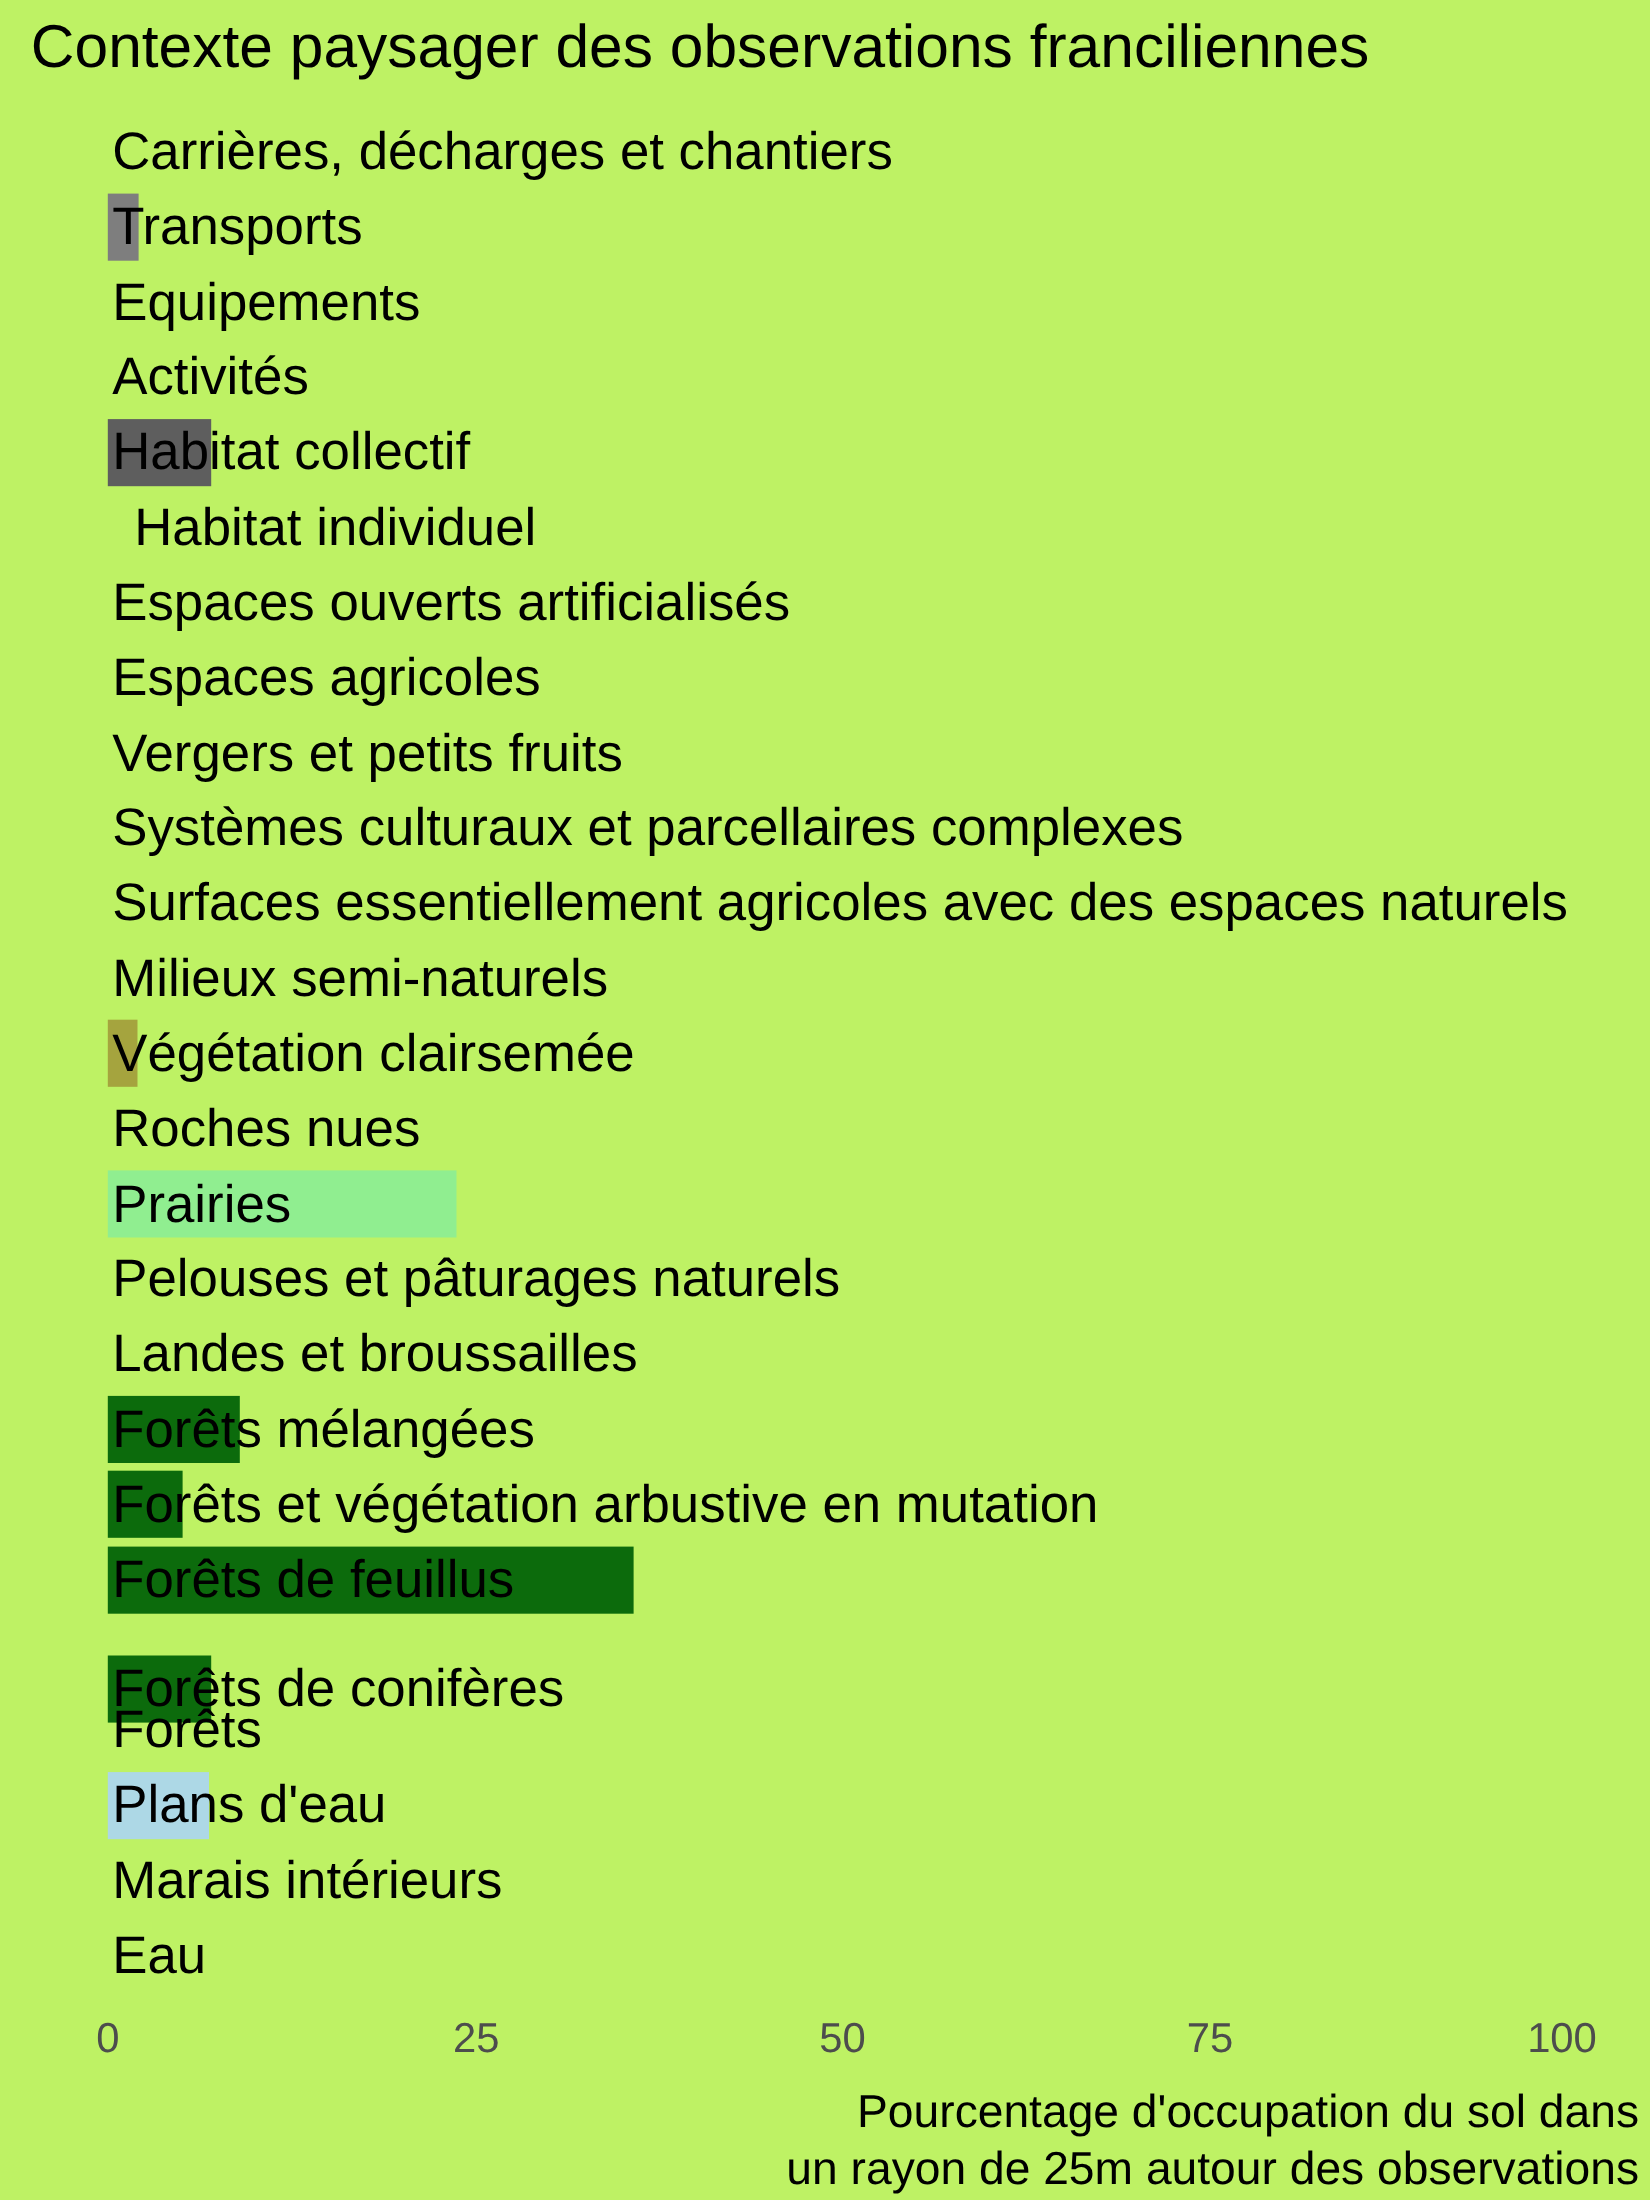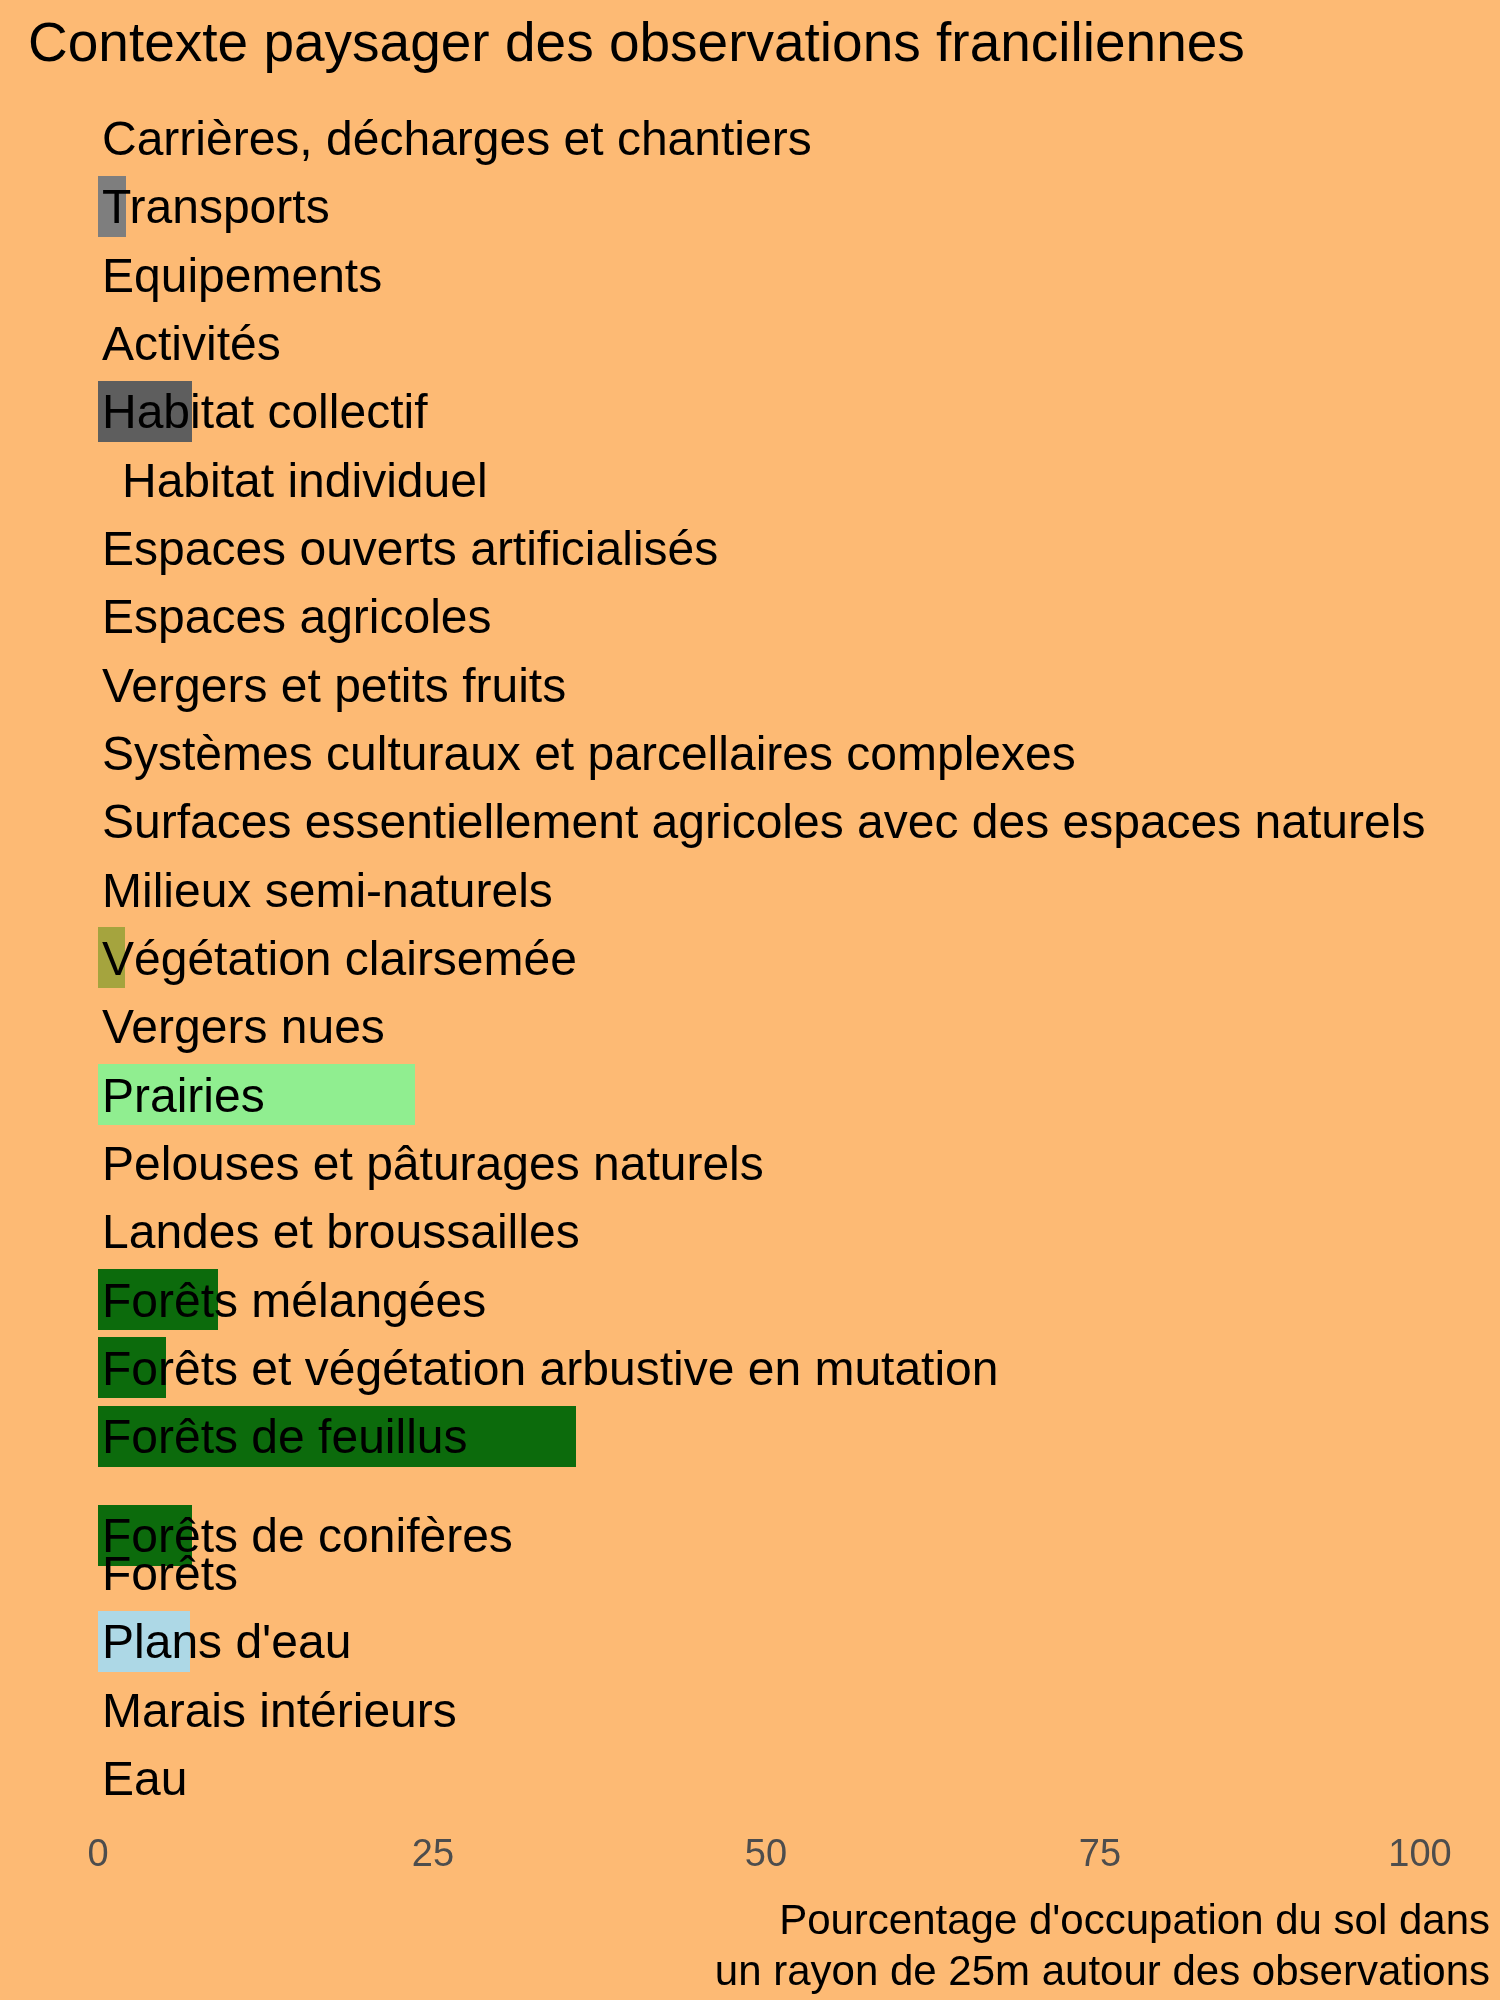--- a/index.html
+++ b/index.html
@@ -1,20 +1,20 @@
 <!DOCTYPE html>
 <html><head>
 <meta charset="utf-8">
 <style>
   html, body { margin: 0; padding: 0; background: #ffffff; }
   .canvas {
     position: relative;
     width: 1500px;
     height: 2000px;
-    background: #fdba74;
+    background: #bef264;
     font-family: "Liberation Sans", sans-serif;
     overflow: hidden;
   }
   .chart-title {
     position: absolute;
     left: 28px;
     top: 10px;
     font-size: 55px;
     color: #000000;
     white-space: nowrap;
@@ -99,21 +99,21 @@
         <span class="cat-label">Surfaces essentiellement agricoles avec des espaces naturels</span>
       </div>
       <div class="row" style="top: 855.52px; height: 68.32px;">
         <span class="cat-label">Milieux semi-naturels</span>
       </div>
       <div class="row" style="top: 923.84px; height: 68.32px;">
         <div class="bar" style="width: 26.72px; background: rgb(165, 164, 62);"></div>
         <span class="cat-label">Végétation clairsemée</span>
       </div>
       <div class="row" style="top: 992.16px; height: 68.32px;">
-        <span class="cat-label">Vergers nues</span>
+        <span class="cat-label">Roches nues</span>
       </div>
       <div class="row" style="top: 1060.48px; height: 68.32px;">
         <div class="bar" style="width: 316.632px; background: rgb(144, 238, 144);"></div>
         <span class="cat-label">Prairies</span>
       </div>
       <div class="row" style="top: 1128.8px; height: 68.32px;">
         <span class="cat-label">Pelouses et pâturages naturels</span>
       </div>
       <div class="row" style="top: 1197.12px; height: 68.32px;">
         <span class="cat-label">Landes et broussailles</span>

